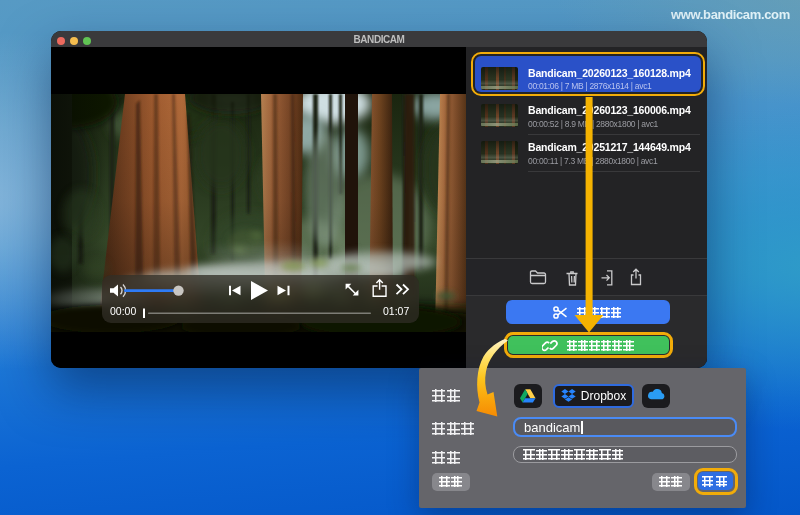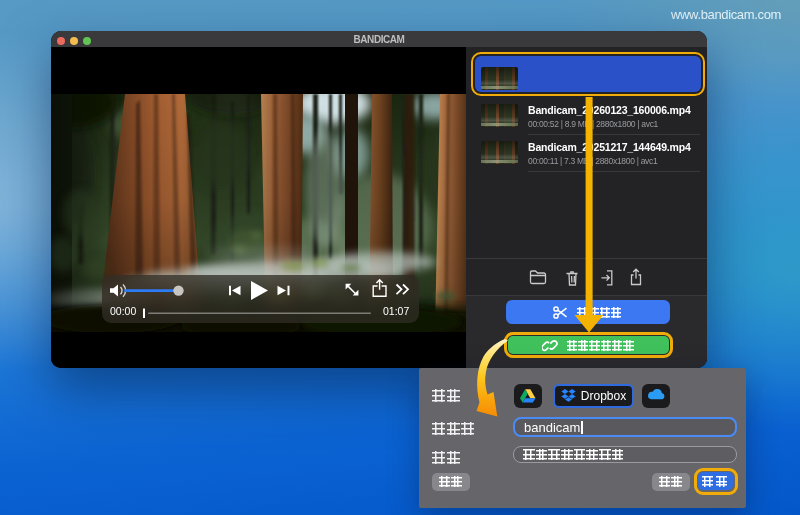--- a/index.html
+++ b/index.html
@@ -5,21 +5,21 @@
 *{margin:0;padding:0;box-sizing:border-box}
 html,body{width:800px;height:515px;overflow:hidden}
 body{font-family:"Liberation Sans",sans-serif;position:relative;
 background:
  radial-gradient(90% 55% at -5% 39%, rgba(178,207,229,.6), rgba(178,207,229,0) 60%),
  radial-gradient(45% 30% at 103% -2%, rgba(115,162,172,.6), rgba(115,162,172,0) 75%),
  radial-gradient(70% 45% at 103% 52%, rgba(48,160,198,.88), rgba(48,160,198,0) 70%),
  linear-gradient(175deg,#579ac4 0%,#4f97c8 22%,#3a8ed0 42%,#1d77d6 62%,#0b63d2 80%,#0457c9 100%);
 }
 .abs{position:absolute}
-.site{position:absolute;top:6.5px;left:671px;font-size:13px;font-weight:normal;color:rgba(235,248,252,.92);letter-spacing:-.35px}
+.site{position:absolute;top:6.5px;left:671px;font-size:13px;font-weight:bold;color:rgba(235,248,252,.92);letter-spacing:-.35px}
 
 #win{position:absolute;left:51px;top:31px;width:656px;height:337px;border-radius:10px;background:#000;box-shadow:0 22px 50px rgba(0,25,70,.5);overflow:hidden}
 #titlebar{position:absolute;left:0;top:0;width:100%;height:15.5px;background:#3a3a3c}
 .tl{position:absolute;top:5.6px;width:8px;height:8px;border-radius:50%}
 #wtitle{position:absolute;top:3px;left:0;width:100%;text-align:center;font-size:10px;font-weight:bold;color:#bebebe;letter-spacing:-.45px}
 
 #video{position:absolute;left:0;top:15.5px;width:415px;height:321.5px;background:#000}
 #forest{position:absolute;left:0;top:47.5px;width:415px;height:238px}
 
 #cbar{position:absolute;left:51px;top:228.5px;width:317px;height:48px;border-radius:9px;background:rgba(48,46,37,.75);backdrop-filter:blur(7px)}
@@ -248,20 +248,24 @@
     </div>
   </div>
 
   <div id="rp">
     <div style="position:absolute;left:0;top:211.5px;width:100%;height:36.5px;background:#242427"></div>
     <div style="position:absolute;left:0;top:248px;width:100%;height:73.5px;background:#2a2a2c"></div>
     <div id="sel">
         <div class="inner"></div>
       </div>
     <div class="thumb" style="left:15px;top:20px"></div>
+    <div style="position:absolute;left:62px;top:20px">
+        <div class="iname">Bandicam_20260123_160128.mp4</div>
+        <div class="imeta" style="color:#b9c3ef">00:01:06 | 7 MB | 2876x1614 | avc1</div>
+      </div>
 
     <div class="thumb" style="left:15px;top:57.5px"></div>
     <div style="position:absolute;left:62px;top:57.5px">
         <div class="iname">Bandicam_20260123_160006.mp4</div>
         <div class="imeta">00:00:52 | 8.9 MB | 2880x1800 | avc1</div>
       </div>
     <div class="divline" style="top:87.5px;left:62px;width:172px"></div>
 
     <div class="thumb" style="left:15px;top:94px"></div>
     <div style="position:absolute;left:62px;top:94.5px">

